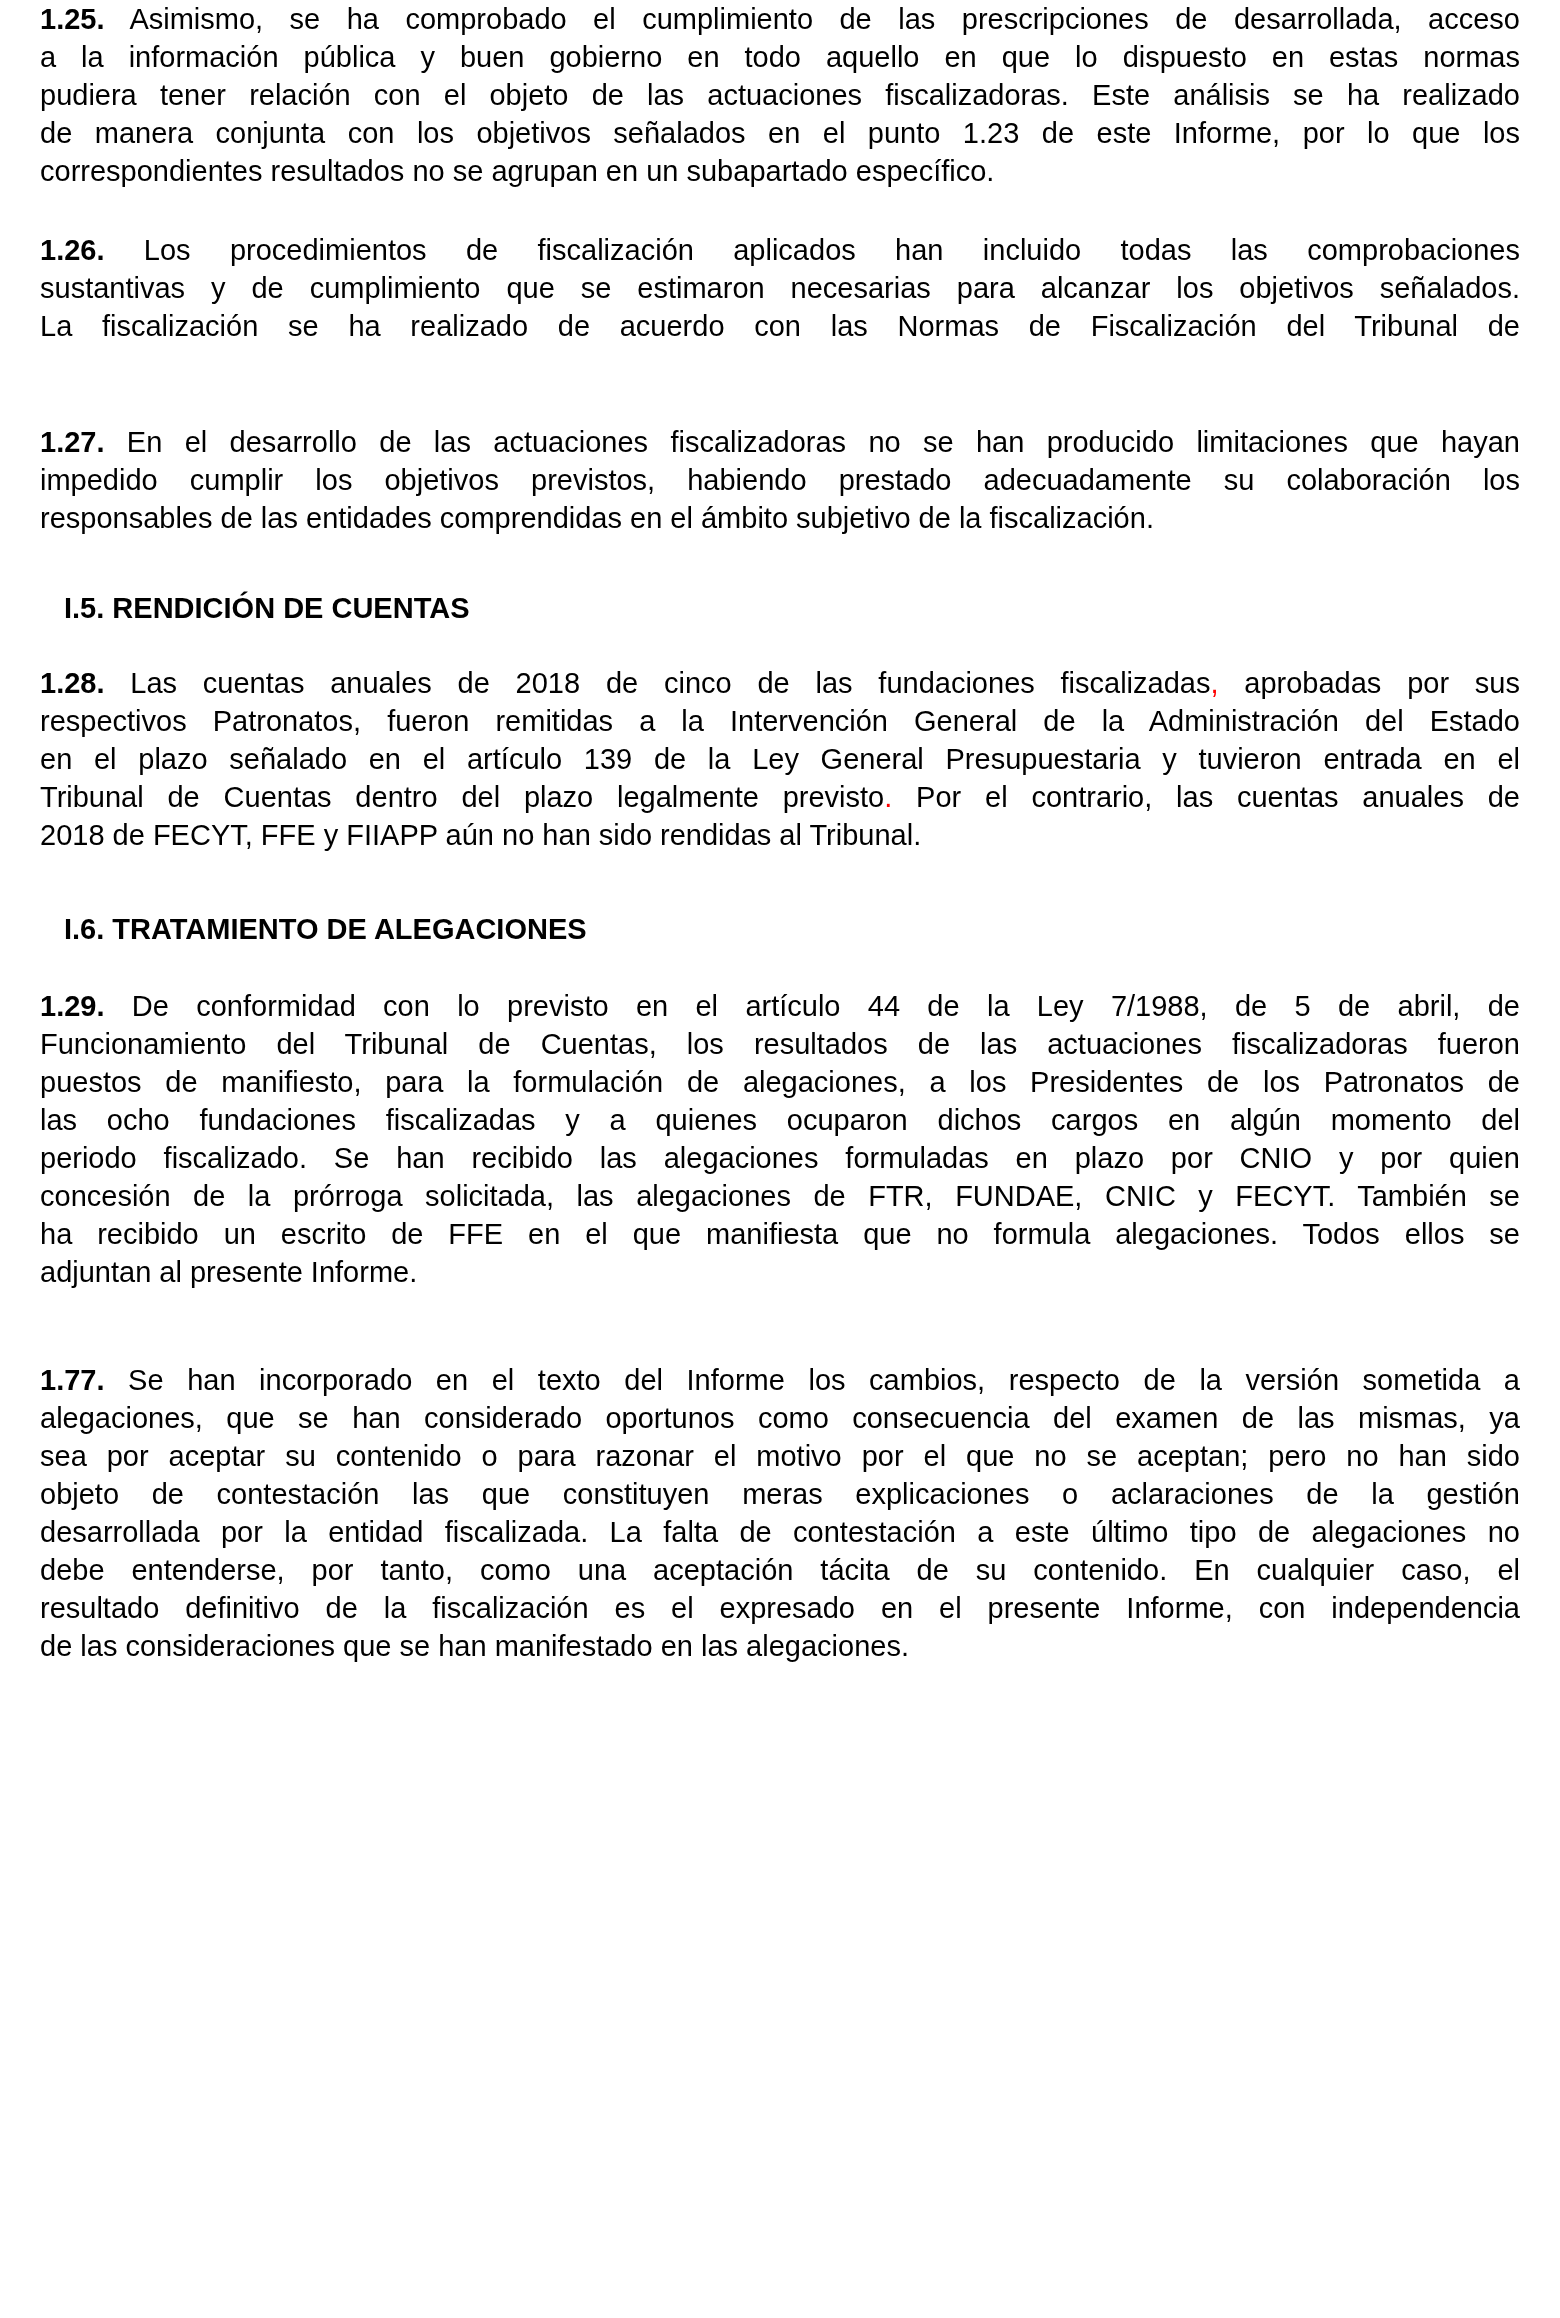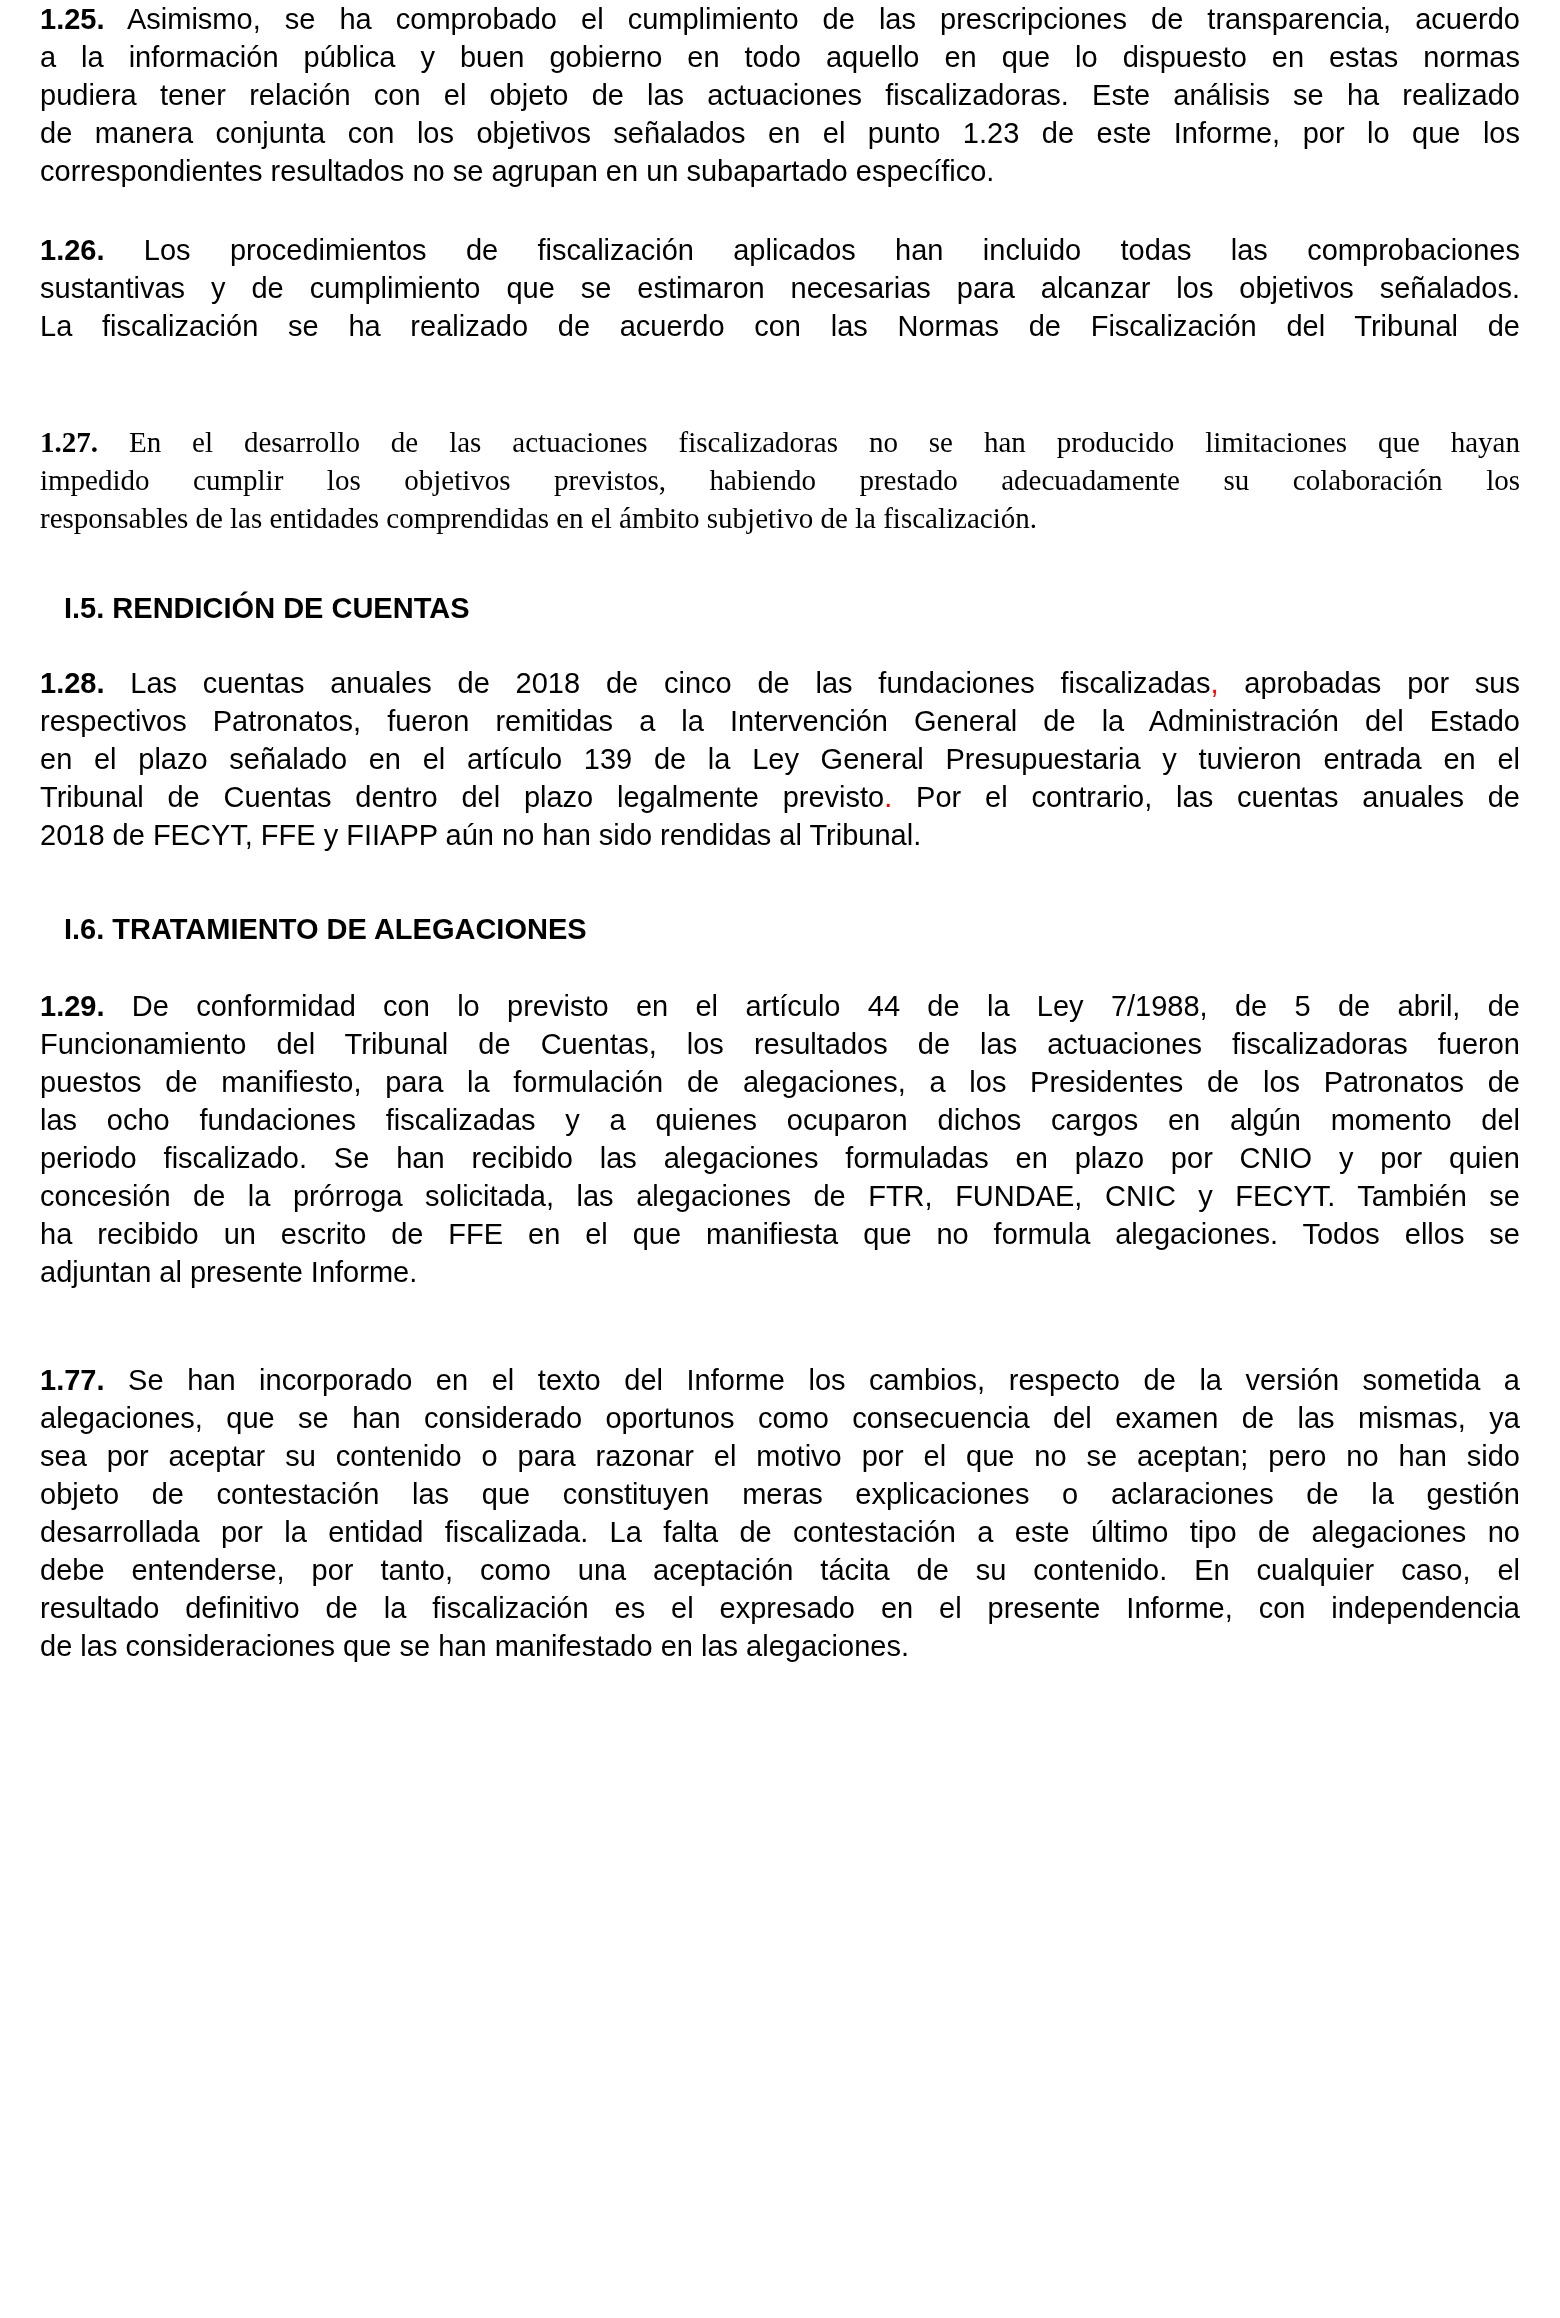--- a/index.html
+++ b/index.html
@@ -19,34 +19,34 @@
   .num { font-weight: bold; }
   .heading { font-weight: bold; height: 38px; line-height: 38px; white-space: nowrap; margin-left: 24px; }
   .red { color: #ff0000; }
 </style>
 </head>
 <body>
 
 <div class="page">
 
   <div class="block" style="top:0px;">
-    <span class="line"><span class="num">1.25.</span><span> Asimismo, se ha comprobado el cumplimiento de las prescripciones de transparencia, acuerdo</span></span>
+    <span class="line"><span class="num">1.25.</span><span> Asimismo, se ha comprobado el cumplimiento de las prescripciones de desarrollada, acceso</span></span>
     <span class="line">a la información pública y buen gobierno en todo aquello en que lo dispuesto en estas normas</span>
     <span class="line">pudiera tener relación con el objeto de las actuaciones fiscalizadoras. Este análisis se ha realizado</span>
     <span class="line">de manera conjunta con los objetivos señalados en el punto 1.23 de este Informe, por lo que los</span>
     <span class="line last">correspondientes resultados no se agrupan en un subapartado específico.</span>
   </div>
 
   <div class="block" style="top:231px;">
     <span class="line"><span class="num">1.26.</span><span> Los procedimientos de fiscalización aplicados han incluido todas las comprobaciones</span></span>
     <span class="line">sustantivas y de cumplimiento que se estimaron necesarias para alcanzar los objetivos señalados.</span>
     <span class="line">La fiscalización se ha realizado de acuerdo con las Normas de Fiscalización del Tribunal de</span>
   </div>
 
-  <div class="block" style="top:423px;font-family:Liberation Serif, serif;">
+  <div class="block" style="top:423px;">
     <span class="line"><span class="num">1.27.</span><span> En el desarrollo de las actuaciones fiscalizadoras no se han producido limitaciones que hayan</span></span>
     <span class="line">impedido cumplir los objetivos previstos, habiendo prestado adecuadamente su colaboración los</span>
     <span class="line last">responsables de las entidades comprendidas en el ámbito subjetivo de la fiscalización.</span>
   </div>
 
   <div class="block heading" style="top:589px;">I.5. RENDICIÓN DE CUENTAS</div>
 
   <div class="block" style="top:664px;">
     <span class="line"><span class="num">1.28.</span><span> Las cuentas anuales de 2018 de cinco de las fundaciones fiscalizadas</span><span class="red">,</span><span> aprobadas por sus</span></span>
     <span class="line">respectivos Patronatos, fueron remitidas a la Intervención General de la Administración del Estado</span>

